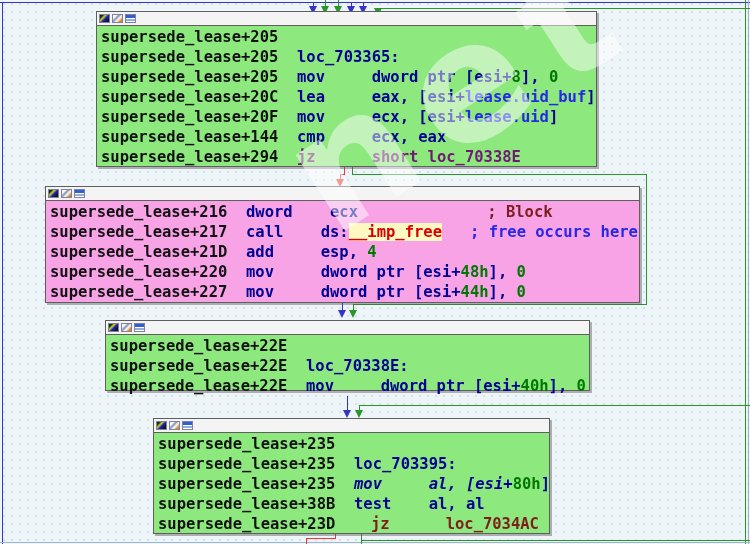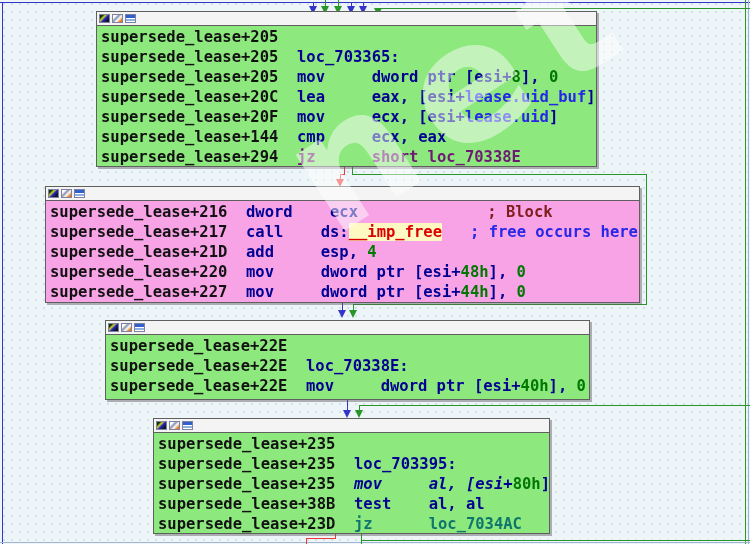--- a/index.html
+++ b/index.html
@@ -94,21 +94,21 @@
         <span class="nicon c2"></span>
       </div>
       <div class="bbody">
         <div class="line"><span style="color: rgb(18, 18, 18);">supersede_lease+216</span><span style="color: rgb(0, 0, 146);">  dword    ecx             </span><span style="color: #7f1d1d; margin-left: 8px;">; Block</span></div>
         <div class="line"><span style="color: rgb(18, 18, 18);">supersede_lease+217</span><span style="color: rgb(0, 0, 146);">  call    ds:</span><span style="color: rgb(221, 0, 0); background: #fef9c3;">__imp_free</span><span style="color: rgb(0, 0, 146);">   </span><span style="color: rgb(39, 39, 232);">; free occurs here</span></div>
         <div class="line"><span style="color: rgb(18, 18, 18);">supersede_lease+21D</span><span style="color: rgb(0, 0, 146);">  add     esp, </span><span style="color: rgb(0, 120, 0);">4</span></div>
         <div class="line"><span style="color: rgb(18, 18, 18);">supersede_lease+220</span><span style="color: rgb(0, 0, 146);">  mov     dword ptr [esi+</span><span style="color: rgb(0, 120, 0);">48h</span><span style="color: rgb(0, 0, 146);">], </span><span style="color: rgb(0, 120, 0);">0</span></div>
         <div class="line"><span style="color: rgb(18, 18, 18);">supersede_lease+227</span><span style="color: rgb(0, 0, 146);">  mov     dword ptr [esi+</span><span style="color: rgb(0, 120, 0);">44h</span><span style="color: rgb(0, 0, 146);">], </span><span style="color: rgb(0, 120, 0);">0</span></div>
       </div>
     </div>
-    <div class="block" style="left: 105px; top: 320px; width: 485px; height: 80px; background: rgb(141, 232, 125);">
+    <div class="block" style="left: 105px; top: 320px; width: 485px; height: 71px; background: rgb(141, 232, 125);">
       <div class="titlebar" style="background: rgb(244, 244, 244);">
         <span class="nicon c0"></span>
         <span class="nicon c1"></span>
         <span class="nicon c2"></span>
       </div>
       <div class="bbody">
         <div class="line"><span style="color: rgb(18, 18, 18);">supersede_lease+22E</span></div>
         <div class="line"><span style="color: rgb(18, 18, 18);">supersede_lease+22E</span><span style="color: rgb(0, 0, 146);">  loc_70338E:</span></div>
         <div class="line"><span style="color: rgb(18, 18, 18);">supersede_lease+22E</span><span style="color: rgb(0, 0, 146);">  mov     dword ptr [esi+</span><span style="color: rgb(0, 120, 0);">40h</span><span style="color: rgb(0, 0, 146);">], </span><span style="color: rgb(0, 120, 0);">0</span></div>
       </div>
@@ -117,16 +117,16 @@
       <div class="titlebar" style="background: rgb(244, 244, 244);">
         <span class="nicon c0"></span>
         <span class="nicon c1"></span>
         <span class="nicon c2"></span>
       </div>
       <div class="bbody">
         <div class="line"><span style="color: rgb(18, 18, 18);">supersede_lease+235</span></div>
         <div class="line"><span style="color: rgb(18, 18, 18);">supersede_lease+235</span><span style="color: rgb(0, 0, 146);">  loc_703395:</span></div>
         <div class="line"><span style="color: rgb(18, 18, 18);">supersede_lease+235</span><span style="color: rgb(0, 0, 146); font-style: italic;">  mov     al, [esi+</span><span style="color: rgb(0, 120, 0);">80h</span><span style="color: rgb(0, 0, 146);">]</span></div>
         <div class="line"><span style="color: rgb(18, 18, 18);">supersede_lease+38B</span><span style="color: rgb(0, 0, 146);">  test    al, al</span></div>
-        <div class="line"><span style="color: rgb(18, 18, 18);">supersede_lease+23D</span><span style="color: #0f766e;">  jz      loc_7034AC</span></div>
+        <div class="line"><span style="color: rgb(18, 18, 18);">supersede_lease+23D</span><span style="color: #7f1d1d; padding-left: 17px;">  jz      loc_7034AC</span></div>
       </div>
     </div>
   </div>
 
 </body></html>

